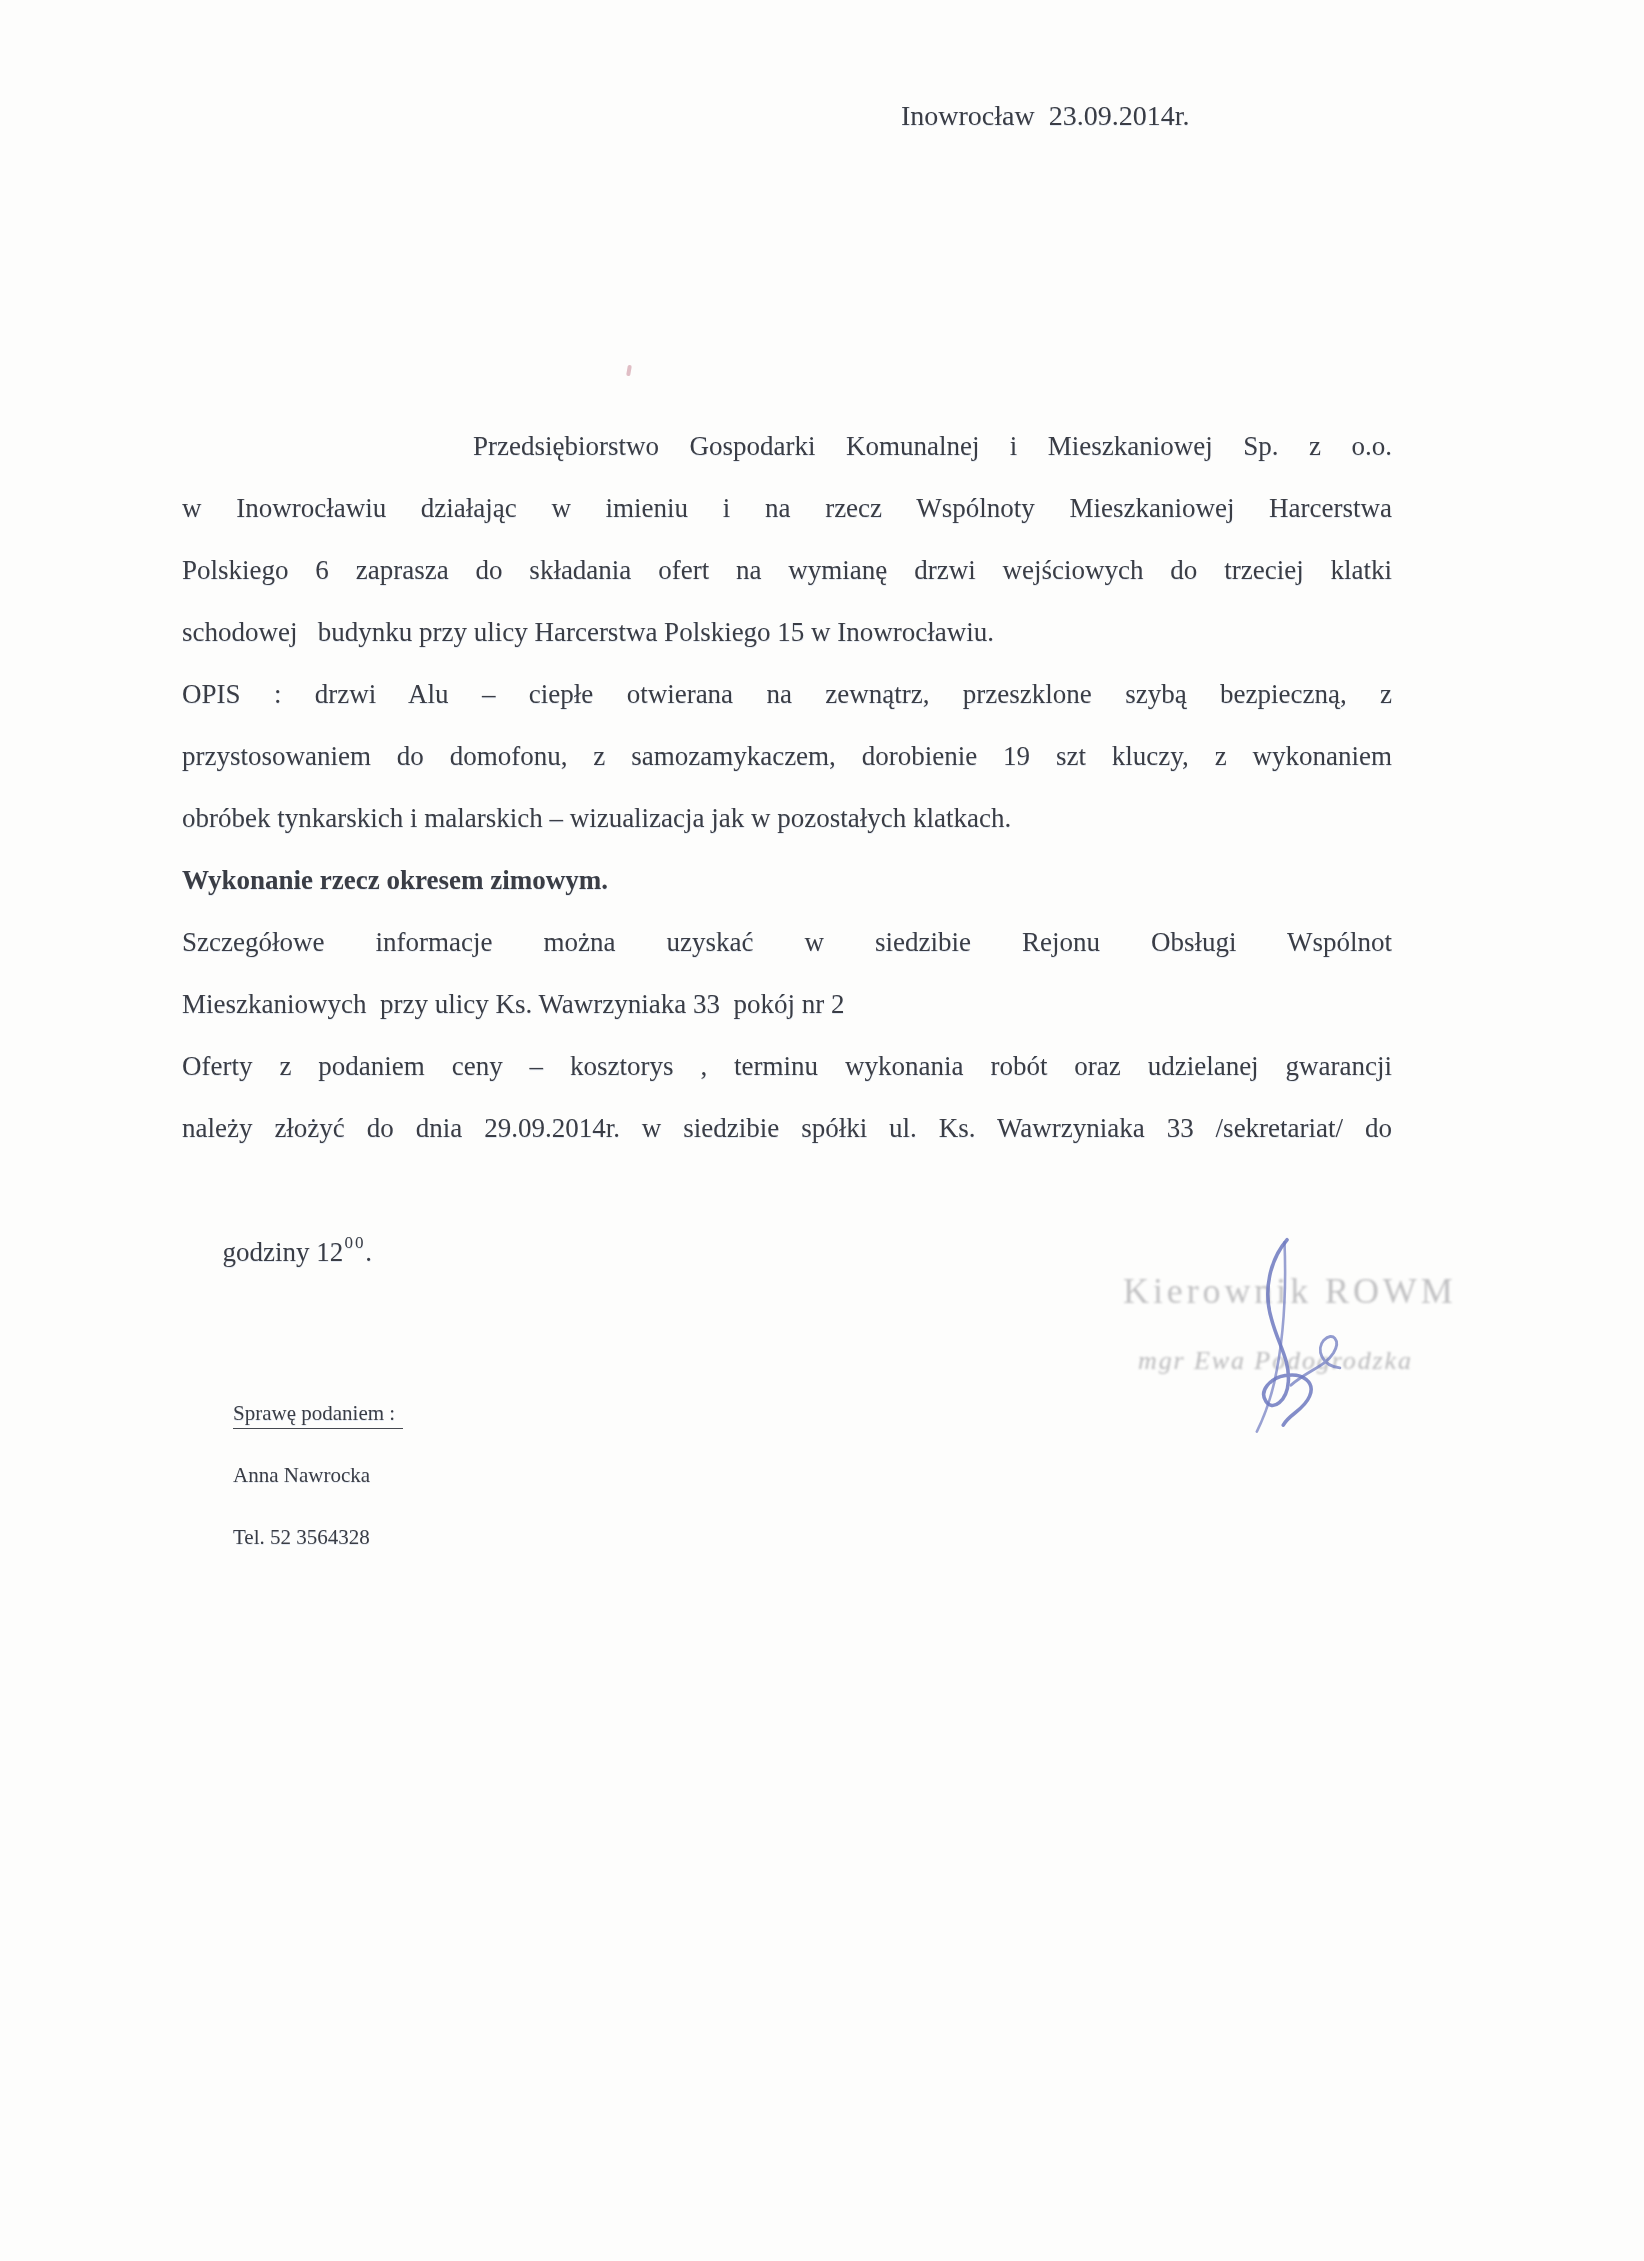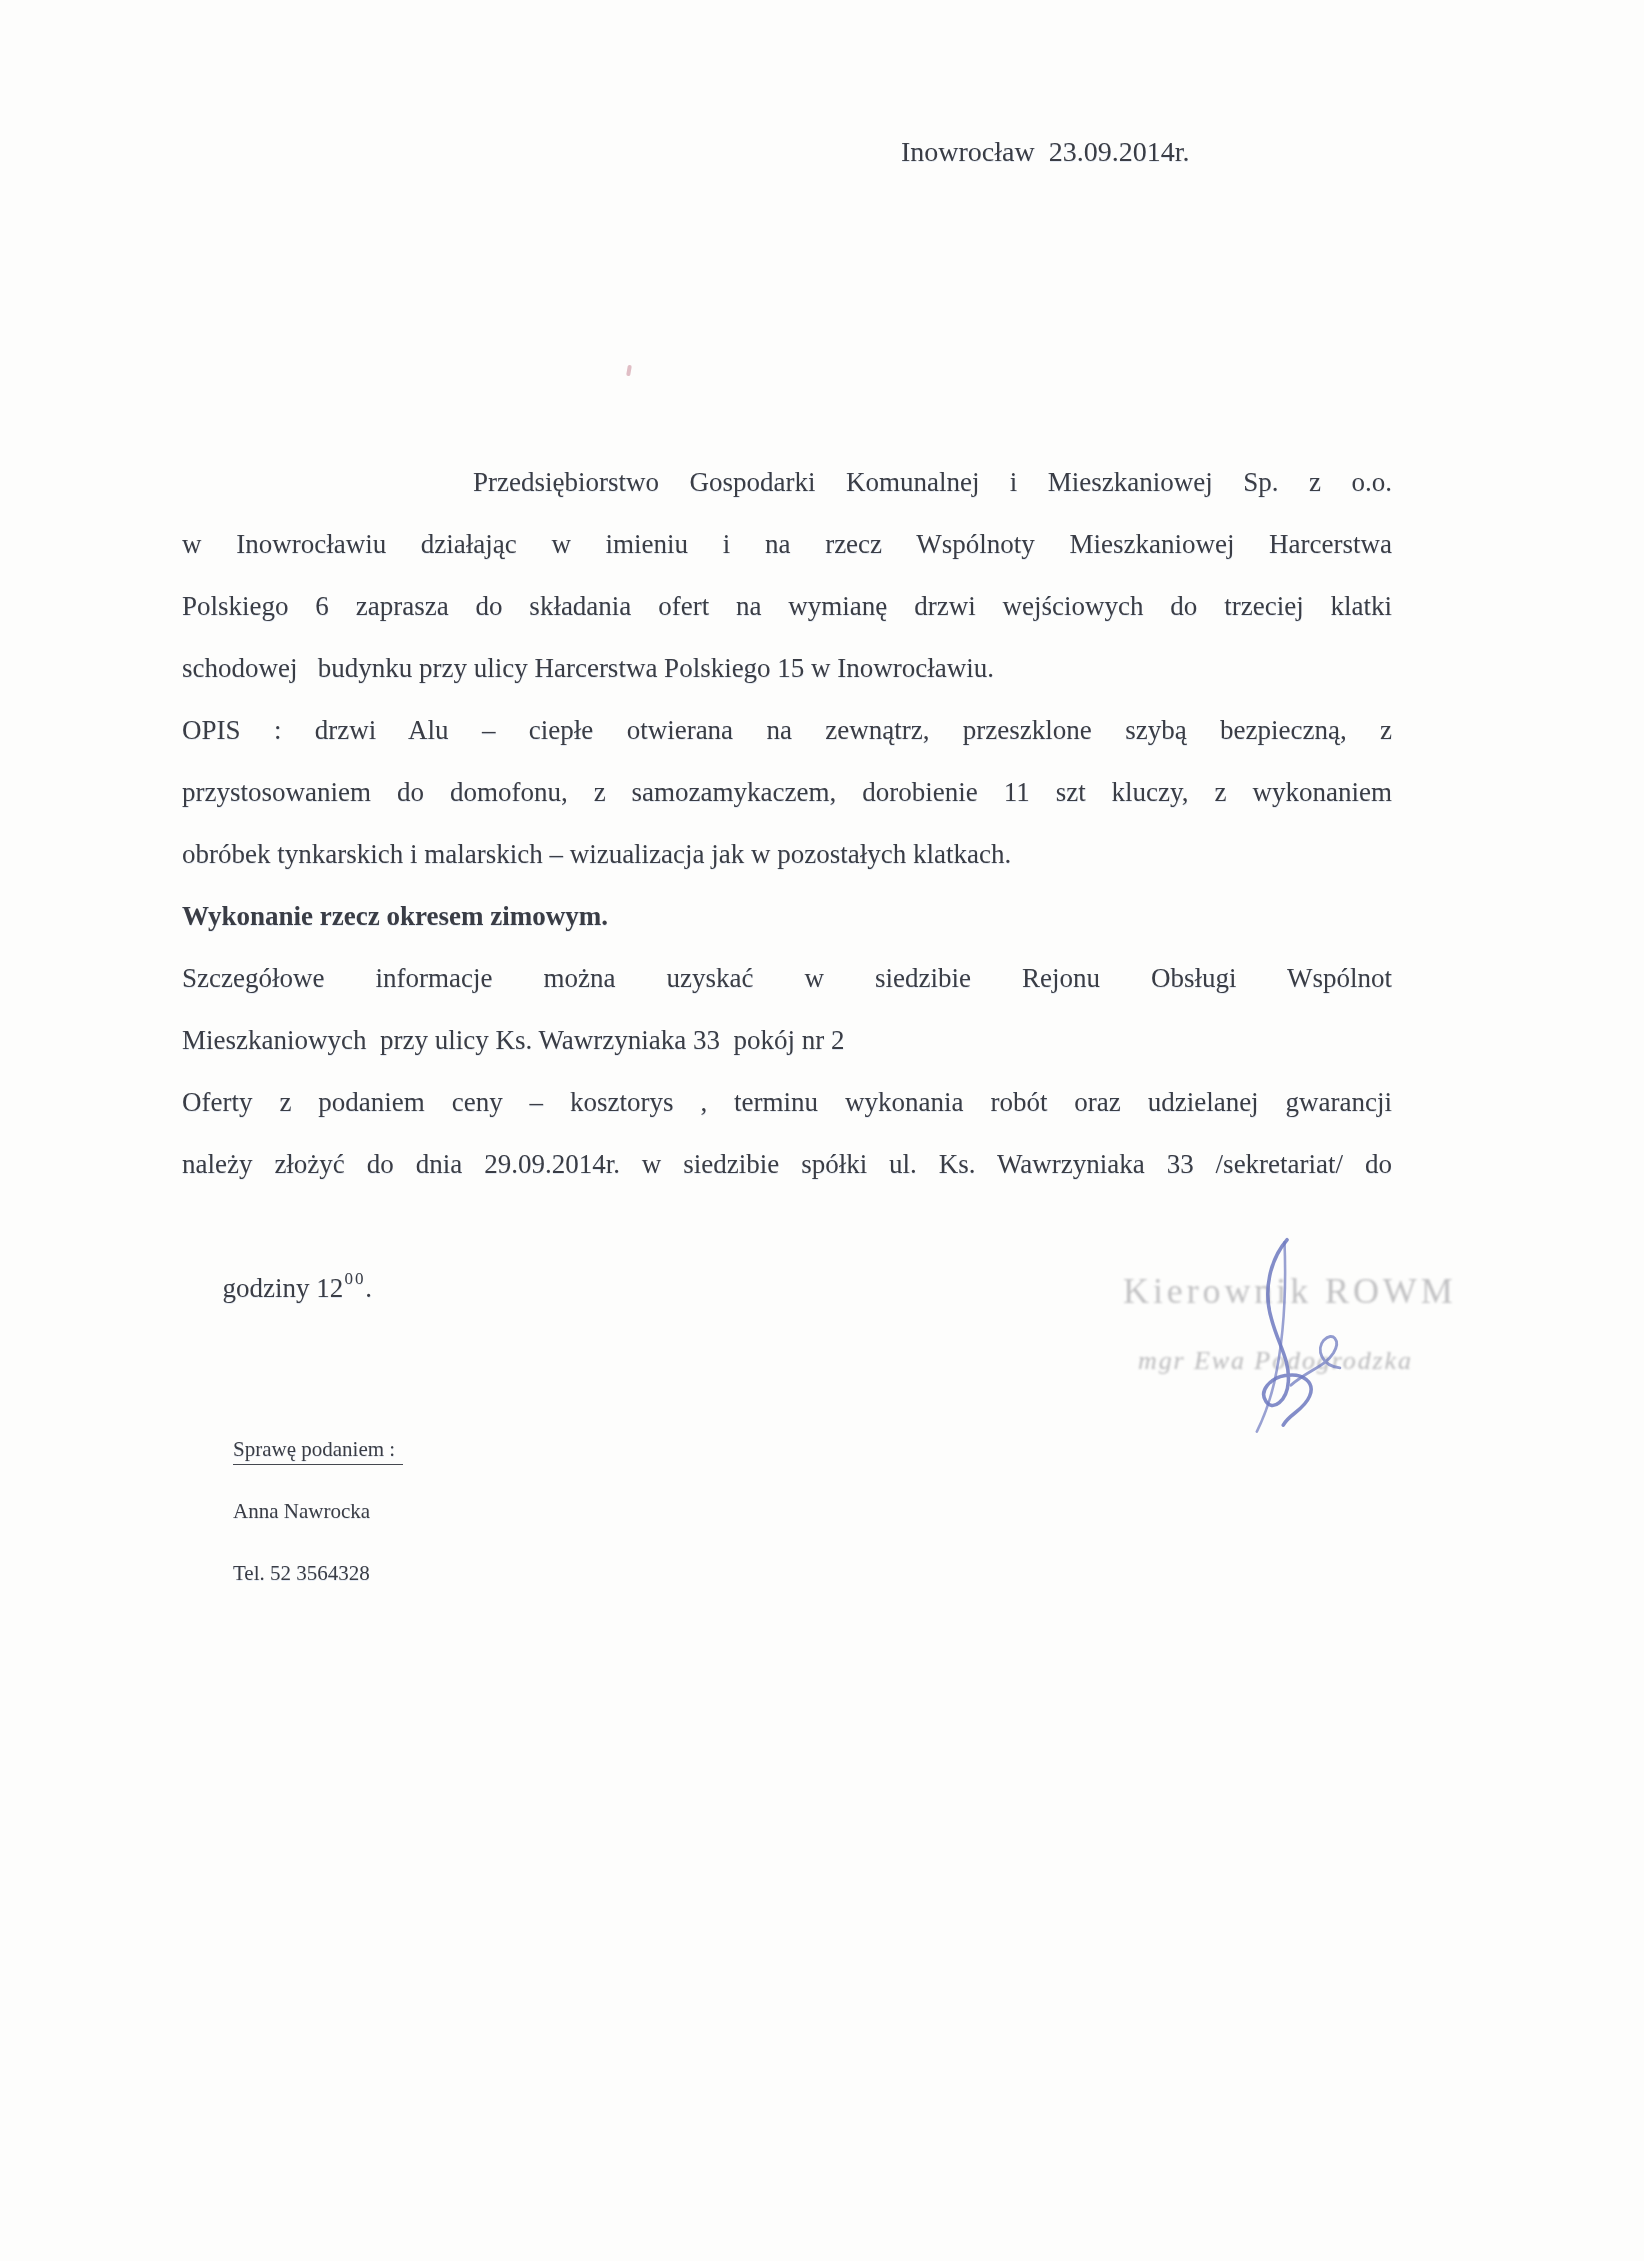--- a/index.html
+++ b/index.html
@@ -5,21 +5,21 @@
   html,body { margin:0; padding:0; background:#e8e8e8; }
   .page {
     position:relative;
     width:1644px; height:2261px;
     margin:0 auto;
     background:#fdfdfc;
     overflow:hidden;
     font-family:"Liberation Serif","DejaVu Serif",serif;
     color:#3a3d45;
   }
-  .scan-text { text-shadow:0.3px 1px 0.5px rgba(135,165,215,0.22);margin-top:36px; }
+  .scan-text { text-shadow:0.3px 1px 0.5px rgba(135,165,215,0.22); }
 
   .date {
     position:absolute; left:901px; top:100px;
     font-size:28px; white-space:pre;
   }
 
   .body-block {
     position:absolute; left:182px; top:415px; width:1210px;
     font-size:27px; line-height:62px;
   }
@@ -74,21 +74,21 @@
   <div class="date scan-text">Inowrocław  23.09.2014r.</div>
 
   <div class="speck"></div>
 
   <div class="body-block scan-text">
     <div class="line just indent">Przedsiębiorstwo Gospodarki Komunalnej i Mieszkaniowej Sp. z o.o.</div>
     <div class="line just">w Inowrocławiu działając w imieniu i na rzecz Wspólnoty Mieszkaniowej Harcerstwa</div>
     <div class="line just">Polskiego 6  zaprasza do składania ofert na  wymianę drzwi wejściowych do  trzeciej klatki</div>
     <div class="line pre">schodowej   budynku przy ulicy Harcerstwa Polskiego 15 w Inowrocławiu.</div>
     <div class="line just">OPIS : drzwi Alu – ciepłe otwierana na zewnątrz, przeszklone szybą bezpieczną, z</div>
-    <div class="line just">przystosowaniem do domofonu, z samozamykaczem, dorobienie 11 szt kluczy, z wykonaniem</div>
+    <div class="line just">przystosowaniem do domofonu, z samozamykaczem, dorobienie 19 szt kluczy, z wykonaniem</div>
     <div class="line pre">obróbek tynkarskich i malarskich – wizualizacja jak w pozostałych klatkach.</div>
     <div class="line pre bold">Wykonanie rzecz okresem zimowym.</div>
     <div class="line just">Szczegółowe    informacje można uzyskać w siedzibie Rejonu Obsługi Wspólnot</div>
     <div class="line pre">Mieszkaniowych  przy ulicy Ks. Wawrzyniaka 33  pokój nr 2</div>
     <div class="line just">Oferty z podaniem ceny – kosztorys , terminu wykonania robót oraz udzielanej gwarancji</div>
     <div class="line just">należy złożyć do dnia 29.09.2014r. w siedzibie spółki ul. Ks. Wawrzyniaka 33 /sekretariat/ do</div>
     <div class="line pre">
       <span>godziny 12</span><span class="sup">00</span><span>.</span>
     </div>
   </div>

